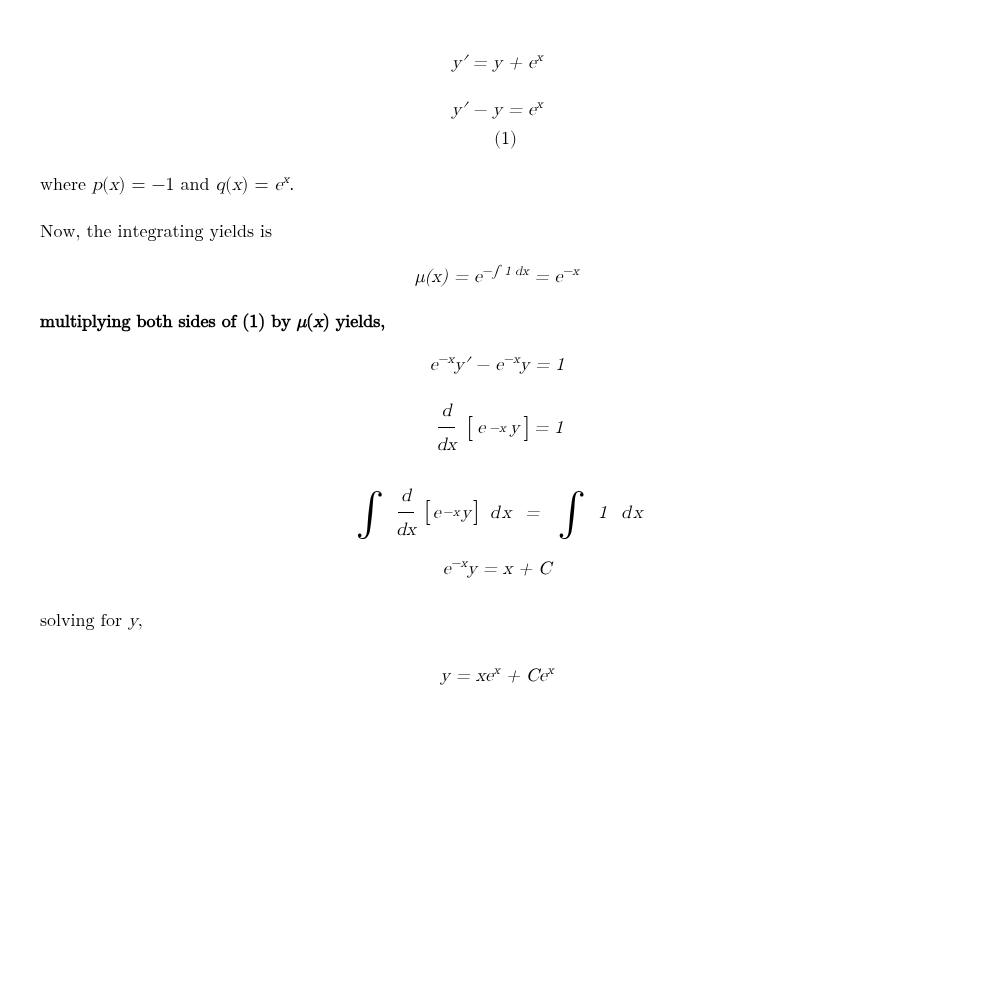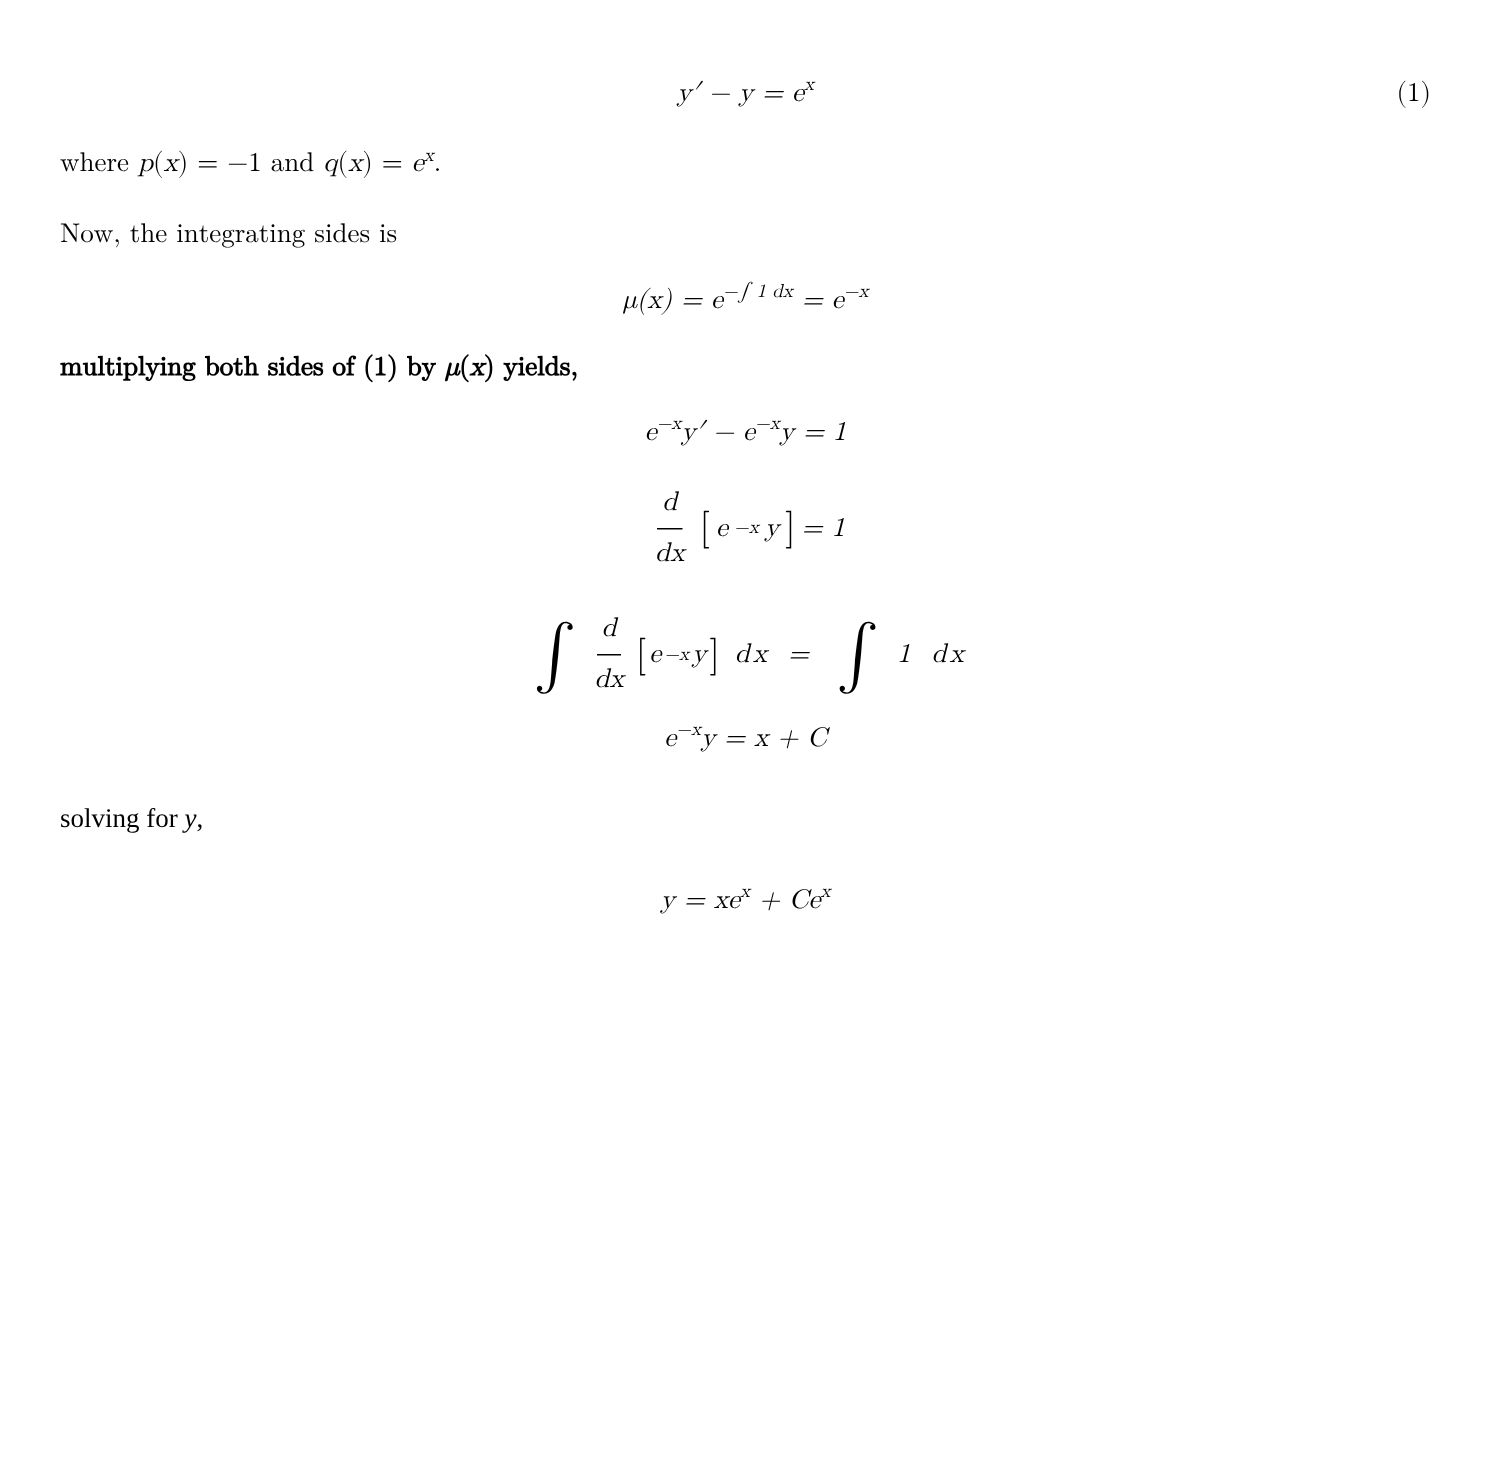--- a/index.html
+++ b/index.html
@@ -21,20 +21,21 @@
 
     .equation-line {
       display: flex;
       justify-content: center;
       align-items: center;
       margin: 18px 0;
       position: relative;
     }
 
     .equation-line.numbered {
+      flex-direction: column;
     }
 
     .equation-line.numbered .eq-center {
       flex: 1;
       display: flex;
       justify-content: center;
     }
 
     .eq-number {
       font-style: normal;
@@ -95,37 +96,42 @@
     .roman {
       font-style: normal;
     }
   </style>
 </head>
 <body>
 
 <div>
 
 
+  <div class="equation-line">
+    <span class="math">
+      <i>y</i>′ = <i>y</i> + <i>e</i><sup><i>x</i></sup>
+    </span>
+  </div>
 
   <div class="equation-line numbered">
     <span style="min-width:40px;"></span>
     <div class="eq-center">
       <span class="math">
         <i>y</i>′ − <i>y</i> = <i>e</i><sup><i>x</i></sup>
       </span>
     </div>
     <span class="eq-number roman">(1)</span>
   </div>
 
   <p style="margin-top: 0;">
     where <i>p</i>(<i>x</i>) = −1 and <i>q</i>(<i>x</i>) = <i>e</i><sup><i>x</i></sup>.
   </p>
 
   <p style="margin-top: 18px;">
-    Now, the integrating sides is
+    Now, the integrating yields is
   </p>
 
   <div class="equation-line" style="margin: 16px 0;">
     <span class="math">
       <i>μ</i>(<i>x</i>) = <i>e</i><sup>−∫ 1 <i>dx</i></sup> = <i>e</i><sup>−<i>x</i></sup>
     </span>
   </div>
 
   <p style="margin-top: 16px; font-weight: bold;">
     multiplying both sides of (1) by <i>μ</i>(<i>x</i>) yields,
@@ -162,21 +168,21 @@
       &nbsp;1 &nbsp;<i>d</i><i>x</i>
     </span>
   </div>
 
   <div class="equation-line" style="margin: 10px 0 24px 0;">
     <span class="math">
       <i>e</i><sup>−<i>x</i></sup><i>y</i> = <i>x</i> + <i>C</i>
     </span>
   </div>
 
-  <p style="margin-top: 8px; font-family: Liberation Serif, serif;">
+  <p style="margin-top: 8px;">
     solving for <i>y</i>,
   </p>
 
   <div class="equation-line" style="margin: 26px 0 20px 0;">
     <span class="math">
       <i>y</i> = <i>x</i><i>e</i><sup><i>x</i></sup> + <i>C</i><i>e</i><sup><i>x</i></sup>
     </span>
   </div>
 
 </div>

